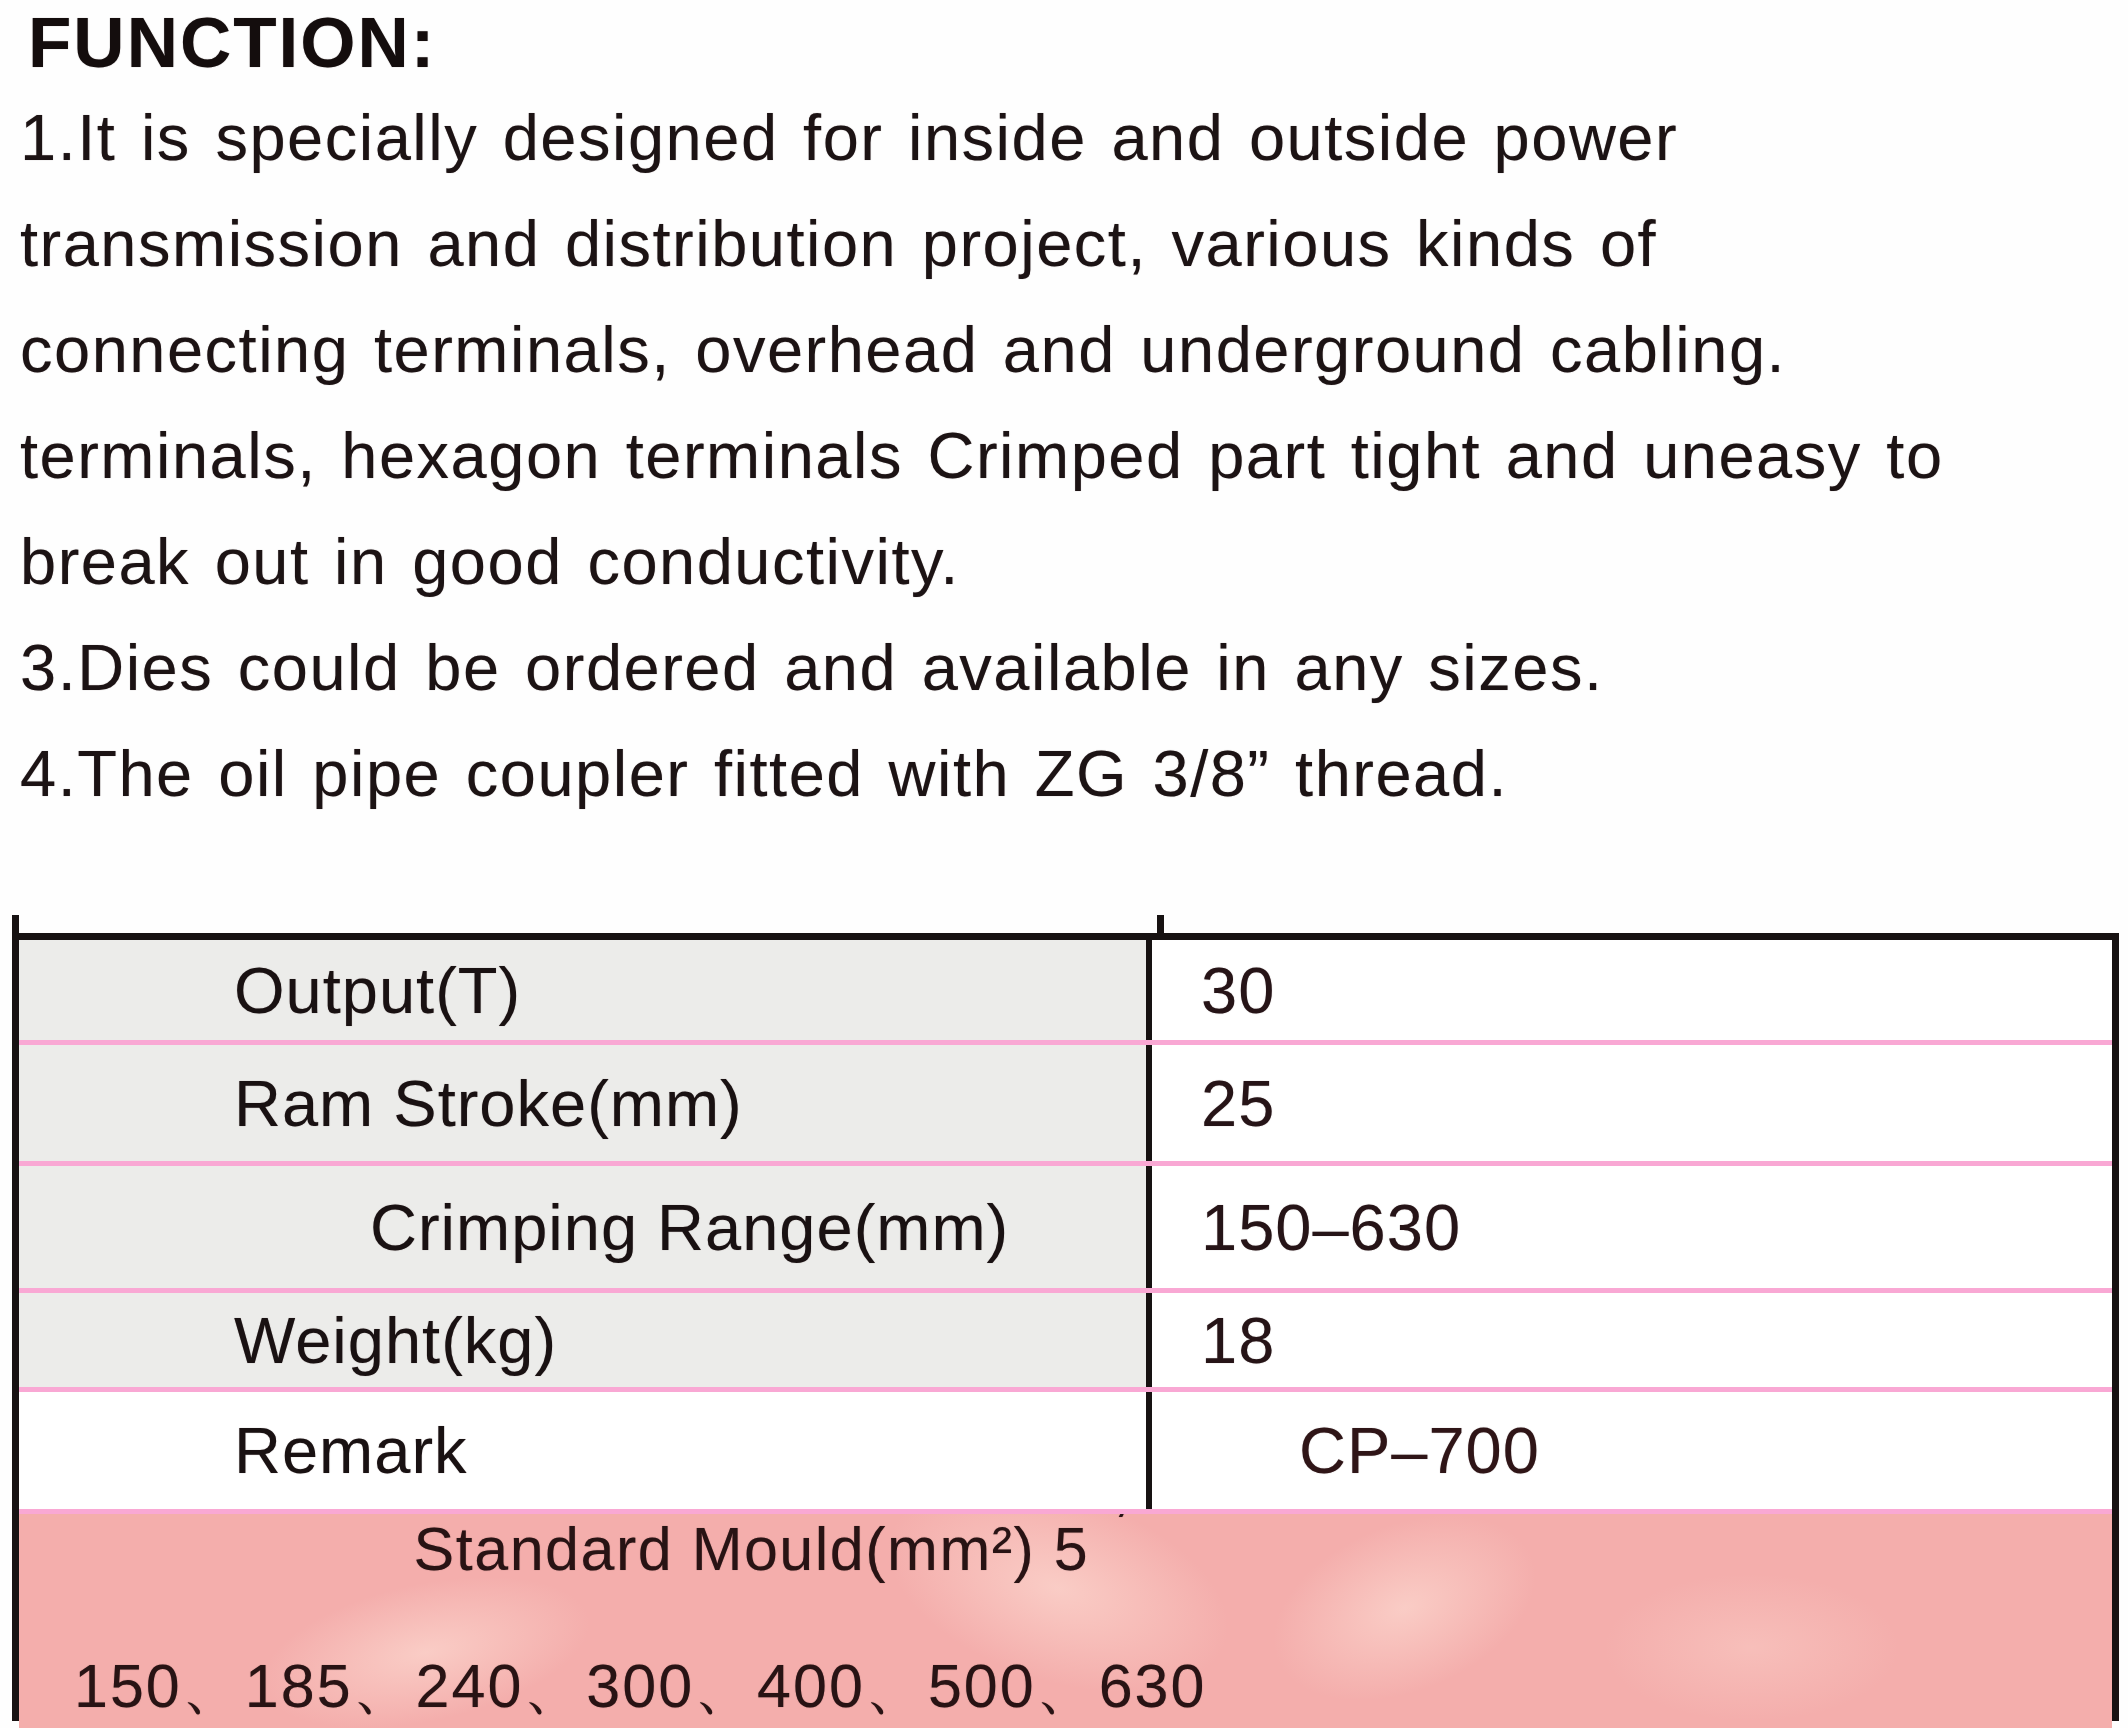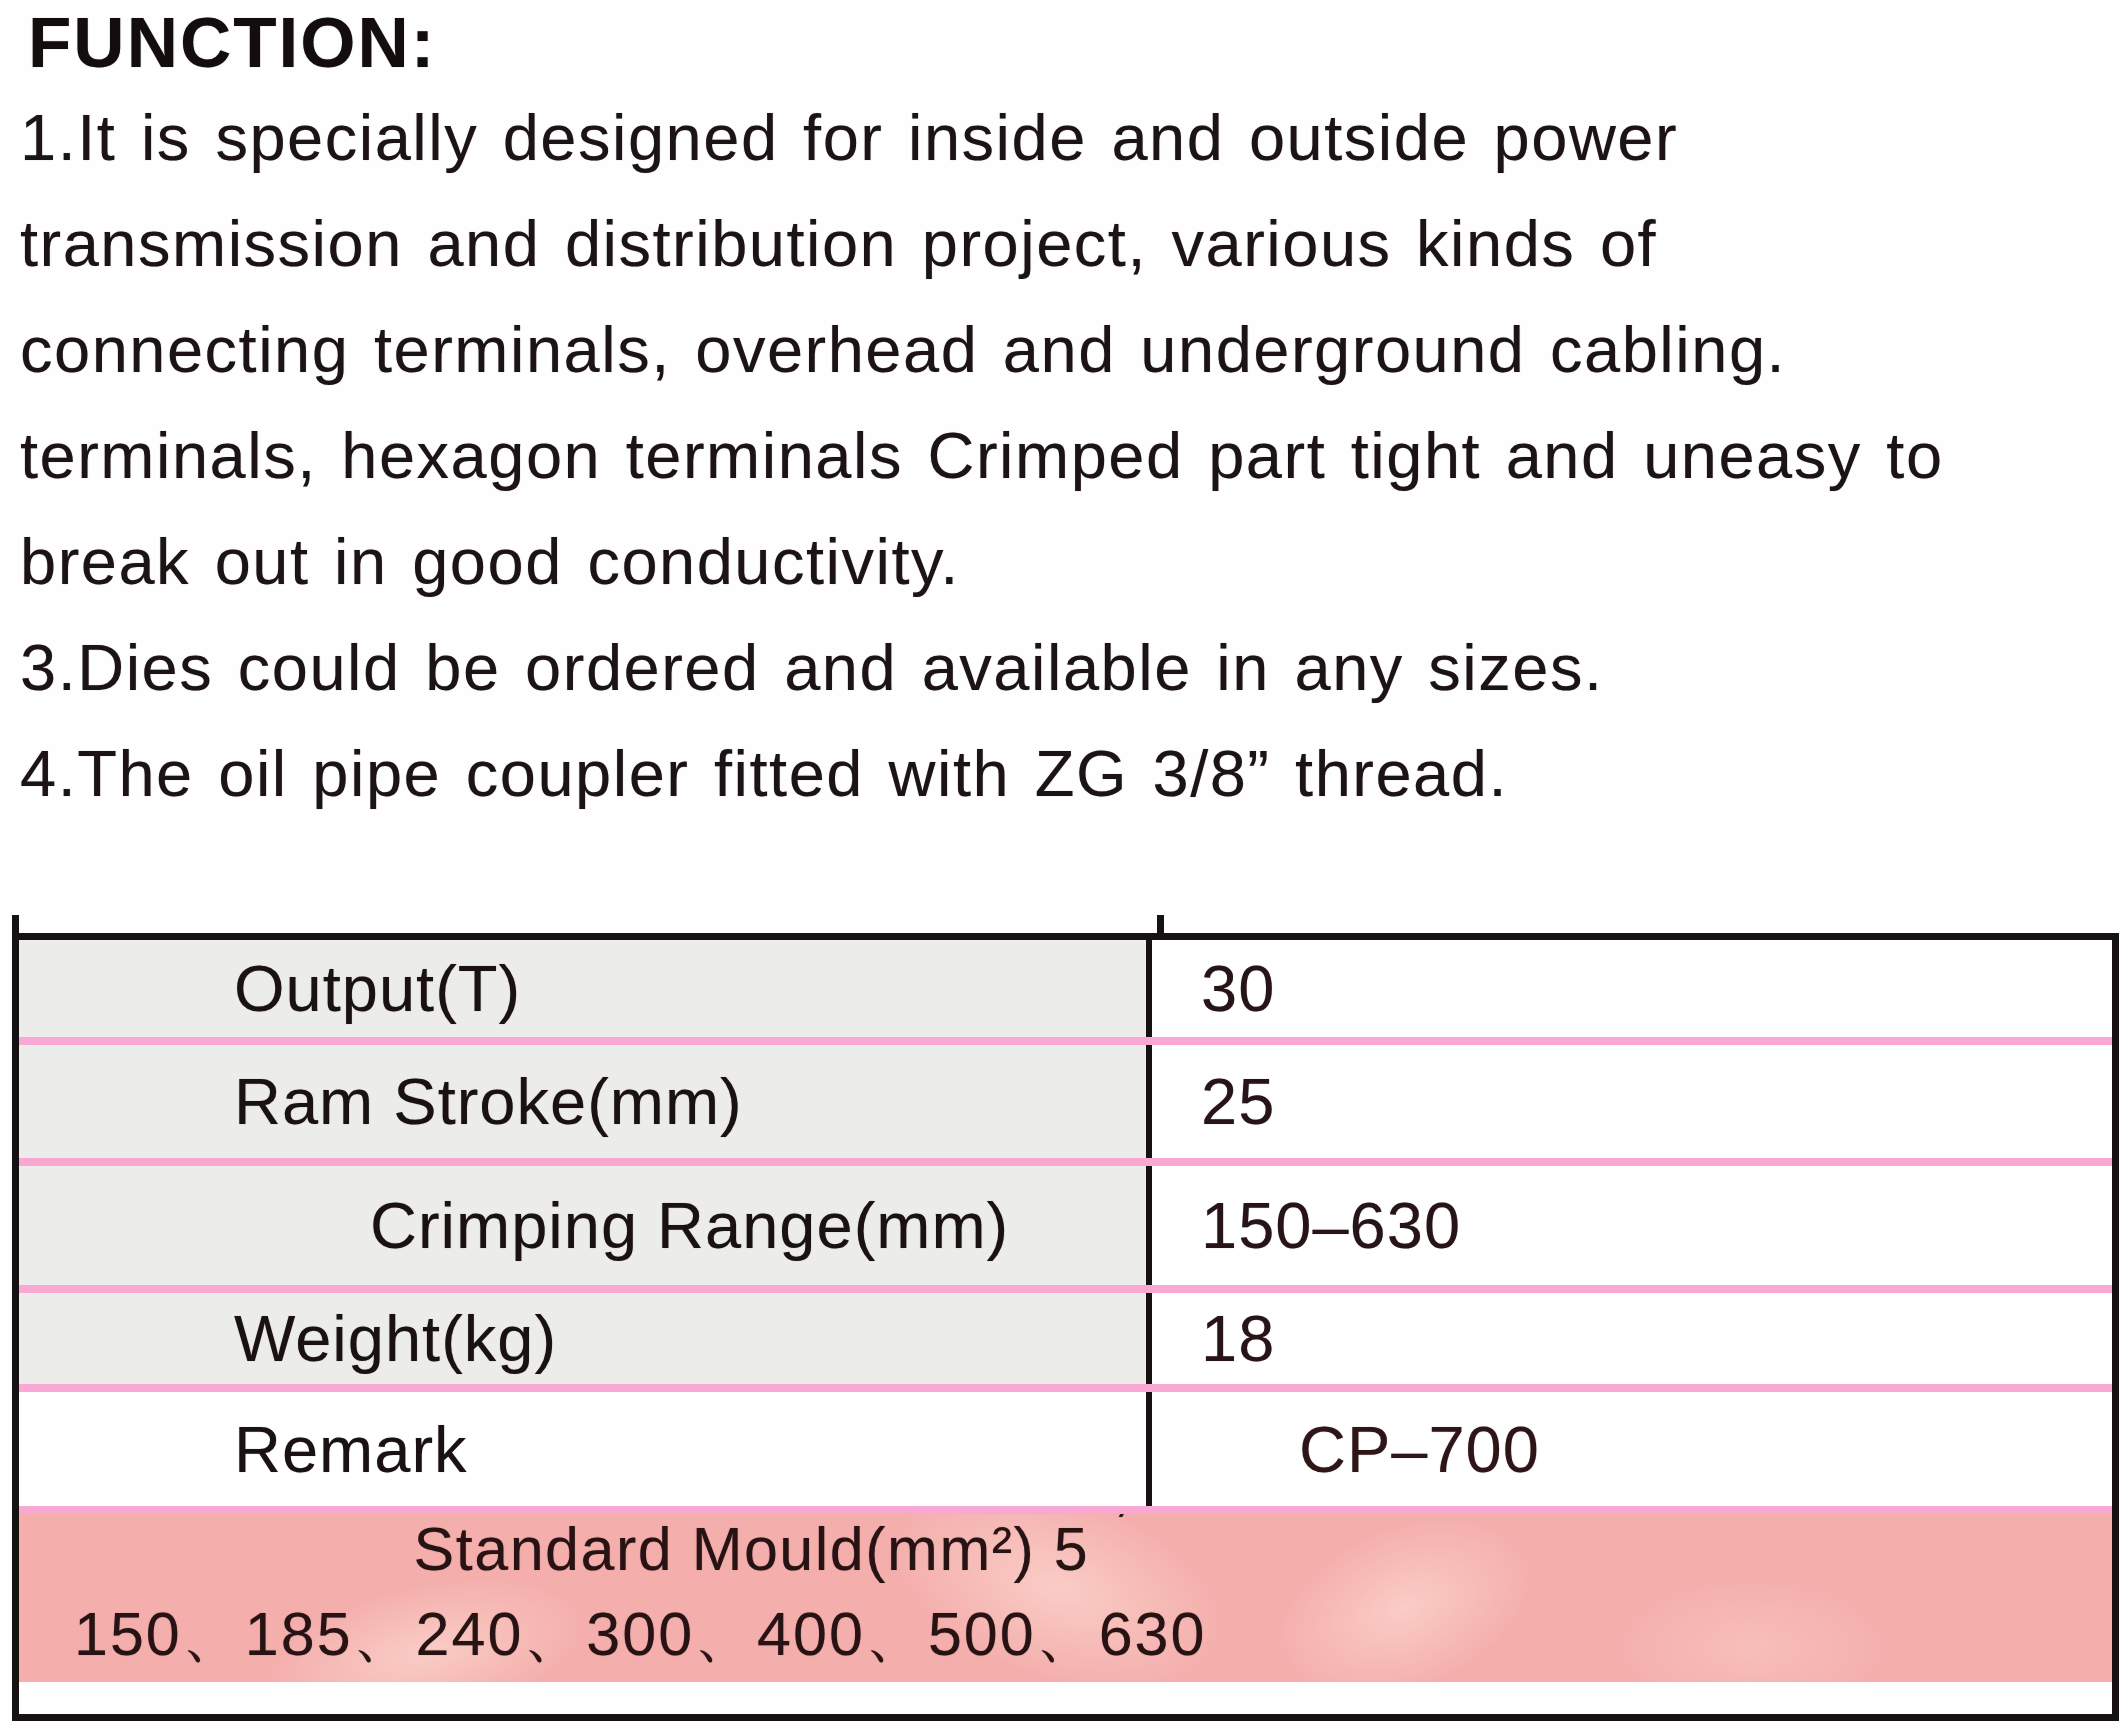--- a/index.html
+++ b/index.html
@@ -51,21 +51,21 @@
     top: 933px;
     width: 2107px;
     height: 788px;
     border: 7px solid #171212;
     box-sizing: border-box;
     background: #ffffff;
   }
   .trow {
     display: flex;
     width: 100%;
-    border-bottom: 8px solid #f9a8d4;
+    border-bottom: 5px solid #f9a8d4;
     box-sizing: border-box;
   }
   .trow.r1 { height: 105px; }
   .trow.r2 { height: 121px; }
   .trow.r3 { height: 127px; }
   .trow.r4 { height: 99px; }
   .trow.r5 { height: 122px; }
   .cell {
     display: flex;
     align-items: center;
@@ -88,26 +88,26 @@
     flex: 1;
     background: #ffffff;
     padding-left: 49px;
     color: #261417;
   }
   .cell.value.indent-more { padding-left: 147px; color: #2f1517; }
   
   .mould-row {
     position: relative;
     width: 100%;
-    height: 168px;
+    height: 214px;
     background: #f4aeac;
     box-sizing: border-box;
     display: flex;
     flex-direction: column;
-    justify-content: flex-start;
+    justify-content: space-between;
     overflow: hidden;
   }
   .blob {
     position: absolute;
     border-radius: 50%;
     background: radial-gradient(ellipse at center, rgba(250,206,199,0.95) 0%, rgba(250,206,199,0) 70%);
     pointer-events: none;
   }
   .blob.b1 { left: 861px;  top: -20px; width: 356px; height: 188px; transform: rotate(18deg); }
   .blob.b2 { left: 1247px; top: 10px;  width: 277px; height: 168px; transform: rotate(-22deg); }

